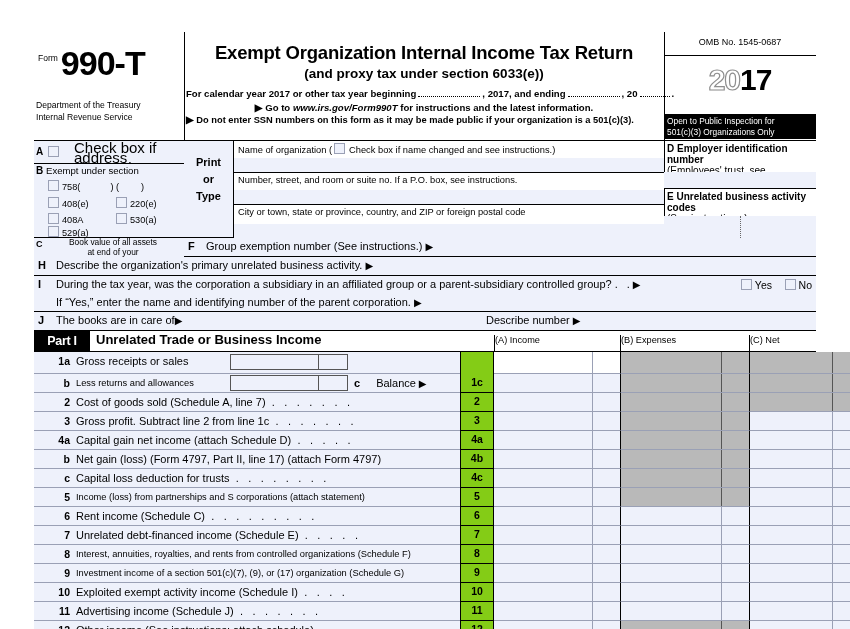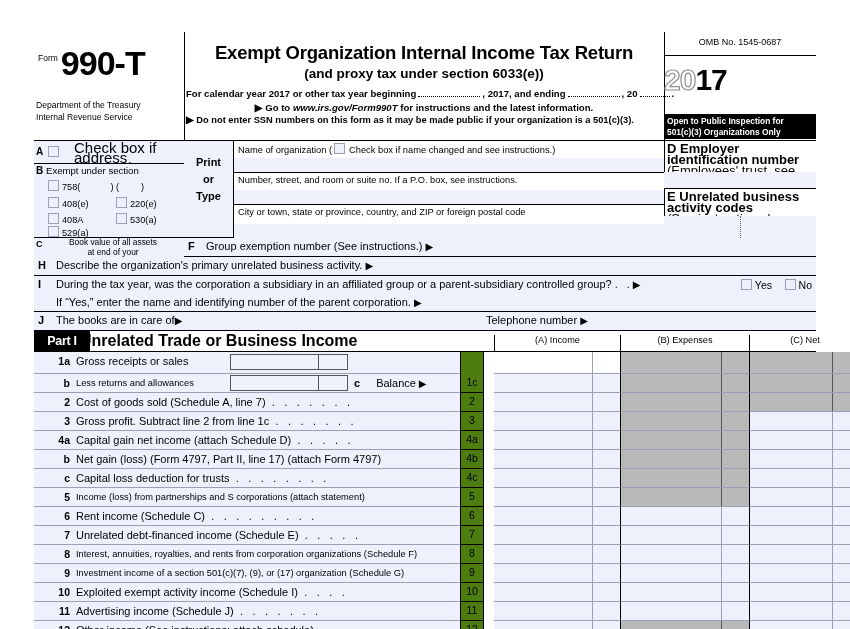--- a/index.html
+++ b/index.html
@@ -101,37 +101,37 @@
   .hdr-right {
     position: absolute; left: 630px; top: 0;
     width: 152px; height: 108px;
   }
   .omb {
     font-size: 9px; text-align: center;
     padding-top: 5px; height: 18px;
     border-bottom: 1px solid #000;
   }
   .yr {
-    text-align: left; height: 50px;
+    text-align: center; height: 50px;
     position: relative;
   }
   .yr span {
     font-size: 30px; font-weight: bold;
     letter-spacing: -1px;
     line-height: 48px;
   }
   .yr .hollow {
     color: #fff;
     -webkit-text-stroke: 1.2px #8e8e8e;
   }
   .pubinsp {
     position: absolute; left: 0; bottom: 1px;
     width: 152px;
     background: #000; color: #fff;
-    font-size: 8.4px; font-weight: bold;
+    font-size: 8.4px; font-weight: normal;
     line-height: 10.5px;
     padding: 2px 0 2px 3px;
     box-sizing: border-box;
   }
 
   
   .mid { position: relative; height: 116px; }
 
   .colABC {
     position: absolute; left: 0; top: 0;
@@ -206,21 +206,21 @@
   .decol {
     position: absolute; left: 630px; top: 0;
     width: 152px; height: 97px;
     border-bottom: 1.6px solid #000;
   }
   .derow { position: relative; box-sizing: border-box; }
   .derowD { height: 48px; border-bottom: 1.2px solid #000; }
   .derowE { height: 49px; }
   .derow .lbl {
     position: absolute; left: 3px; top: 2px;
-    font-size: 13px; font-weight: bold; line-height: 11px;
+    font-size: 10px; font-weight: bold; line-height: 11px;
   }
   .derow .sub { font-weight: normal; }
   .derow .inp {
     position: absolute; left: 0; bottom: 0;
     width: 100%; height: 16px;
     background: #eef1fb;
   }
   .derowE .inp { height: 22px; }
   .dotdiv {
     position: absolute; left: 76px; bottom: 0;
@@ -292,26 +292,26 @@
   }
   .partI {
     position: absolute; left: 0; top: 0;
     width: 56px; height: 20px;
     background: #000; color: #fff;
     font-size: 12.5px; font-weight: bold;
     text-align: center; line-height: 20px;
     letter-spacing: -0.3px;
   }
   .parttitle {
-    position: absolute; left: 46px; top: 1px;
-    font-size: 16px; font-weight: bold;
+    position: absolute; left: 62px; top: 1px;
+    font-size: 13px; font-weight: bold;
   }
   .colhdr {
     position: absolute; top: 4px;
-    font-size: 9.2px; text-align: center;
+    font-size: 9.2px; 
     border-left: 1.3px solid #000;
     height: 16px;
     box-sizing: border-box;
   }
 
   
   .tbl {
     position: relative;
     border-bottom: 1.6px solid #000;
   }
@@ -351,29 +351,29 @@
     border-left: 1px solid #555;
   }
   .balance {
     position: absolute; left: 320px; top: 3px;
     font-size: 11px;
   }
   .balance b { margin-right: 16px; }
 
   .lnbox {
     position: absolute; left: 426px; top: 0;
-    width: 24px; height: 100%;
+    width: 34px; height: 100%;
     border-left: 1.4px solid #000;
     border-right: 1.4px solid #000;
     border-bottom: 1.4px solid #000;
     box-sizing: border-box;
-    font-size: 10.5px; font-weight: normal;
+    font-size: 10.5px; font-weight: bold;
     text-align: center;
     line-height: 17px;
-    background: #4d7c0f;
+    background: #84cc16;
   }
 
   .cellA, .cellB, .cellC {
     position: absolute; top: 0; height: 100%;
     box-sizing: border-box;
     border-bottom: 1px solid #9aa0b5;
     background: #eef1fb;
   }
   .cellA { left: 460px; width: 126px; }
   .cellB { left: 586px; width: 129px; border-left: 1.4px solid #000; }
@@ -549,21 +549,21 @@
     <span class="ltr">I</span>
     <span class="tx"><span>During the tax year, was the corporation a subsidiary in an affiliated group or a parent-subsidiary controlled group?</span> <span class="idots">.  .</span><span class="tri">▶</span></span>
     <span class="iyes"><span class="cb"></span><span>Yes</span></span>
     <span class="ino"><span class="cb"></span><span>No</span></span>
     <span class="tx2"><span>If “Yes,” enter the name and identifying number of the parent corporation.</span> <span class="tri">▶</span></span>
   </div>
 
   <div class="lrow rowJ">
     <span class="ltr">J</span>
     <span class="tx"><span>The books are in care of</span><span class="tri">▶</span></span>
-    <span class="jtel"><span>Telephone number</span> <span class="tri">▶</span></span>
+    <span class="jtel"><span>Describe number</span> <span class="tri">▶</span></span>
   </div>
 
   <div class="partbar">
     <div class="partI">Part I</div>
     <div class="parttitle">Unrelated Trade or Business Income</div>
     <div class="colhdr" style="left:460px; width:126px;">(A) Income</div>
     <div class="colhdr" style="left:586px; width:129px;">(B) Expenses</div>
     <div class="colhdr" style="left:715px; width:111px;">(C) Net</div>
   </div>
 
@@ -731,21 +731,21 @@
           <div class="cellB">
             <span class="cents"></span>
           </div>
           <div class="cellC">
             <span class="cents"></span>
           </div>
         </div>
         <div class="trow">
           <div class="desc fill">
             <span class="no">8</span>
-            <span class="txt sm">Interest, annuities, royalties, and rents from corporation organizations (Schedule F)</span>
+            <span class="txt sm">Interest, annuities, royalties, and rents from controlled organizations (Schedule F)</span>
           </div>
           <div class="lnbox">8</div>
           <div class="cellA">
             <span class="cents"></span>
           </div>
           <div class="cellB">
             <span class="cents"></span>
           </div>
           <div class="cellC">
             <span class="cents"></span>

